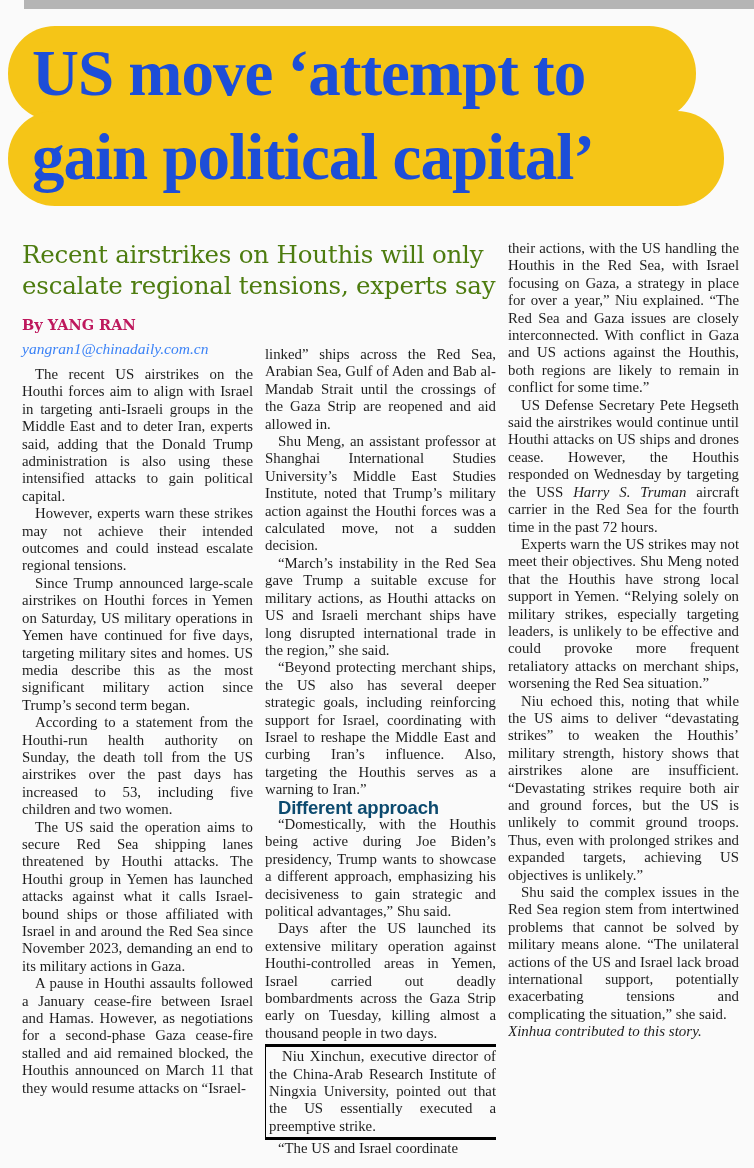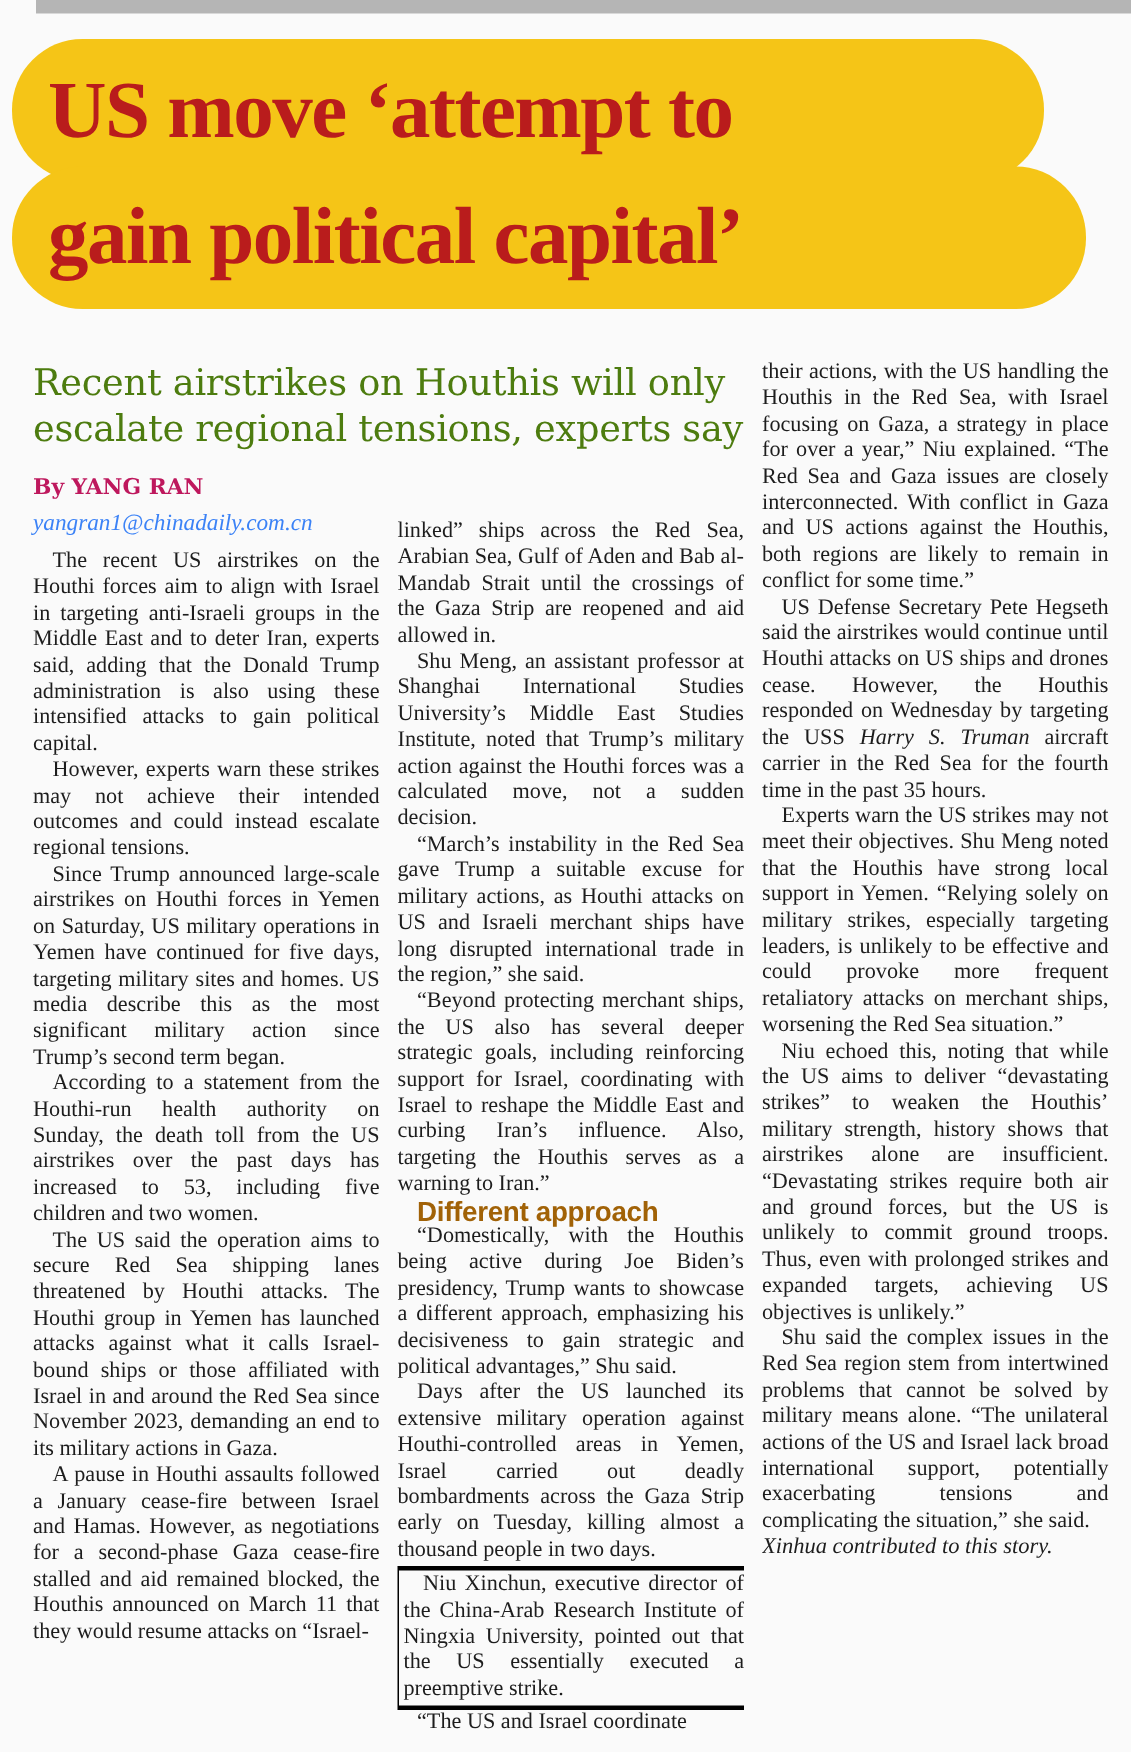--- a/index.html
+++ b/index.html
@@ -8,22 +8,22 @@
     background:#fafafa;
     font-family:"Liberation Serif", serif;
   }
   .top-bar{
     position:absolute;left:24px;top:0;width:730px;height:9px;
     background:#b5b5b5;
   }
   
   .hl-row{
     position:absolute;left:8px;background:#f5c517;border-radius:47px;
-    color:#b91c1c;font-family:"Liberation Serif", serif;font-weight:bold;
-    font-size:54px;letter-spacing:-1px;white-space:nowrap;
+    color:#1d4ed8;font-family:"Liberation Serif", serif;font-weight:bold;
+    font-size:65px;letter-spacing:-1px;white-space:nowrap;
     padding-left:24px;box-sizing:border-box;
   }
   .hl-row1{top:26px;width:688px;height:95px;line-height:95px;}
   .hl-row2{top:111px;width:716px;height:95px;line-height:92px;}
   .subheadline{
     position:absolute;left:22px;top:240px;width:512px;
     font-family:"DejaVu Serif", serif;font-size:24.5px;line-height:1.26;
     color:#4d7c0f;letter-spacing:-0.2px;
   }
   .byline-author{
@@ -39,21 +39,21 @@
     font-size:14.8px;line-height:17.4px;color:#1d1d1d;
     text-align:justify;
   }
   .col-1{left:22px;top:366px;height:802px;}
   .col-2{left:265px;top:310px;height:858px;margin-top:36px;}
   .col-3{left:508px;top:240px;height:928px;}
   .col p{margin:0;text-indent:13px;}
   .col p.no-indent{text-indent:0;}
   .section-heading{
     font-family:"Liberation Sans", sans-serif;font-weight:bold;
-    font-size:18.5px;color:#a16207;margin:15px 0 5px 0;text-indent:0;
+    font-size:18.5px;color:#0c4a6e;margin:15px 0 5px 0;text-indent:0;
     letter-spacing:-0.2px;text-align:left;
   }
   .boxed{
     border:3px solid #000;padding:1px 3px 2px 3px;margin:2px -6px 0 -2px;
   }
   .credit{
     margin-top:19px;font-style:italic;font-size:15px;text-indent:0 !important;
     text-align:left;
   }
   .italic-run{font-style:italic;}
@@ -93,18 +93,18 @@
   <p>“Domestically, with the Houthis being active during Joe Biden’s presidency, Trump wants to showcase a different approach, emphasizing his decisiveness to gain strategic and political advantages,” Shu said.</p>
   <p>Days after the US launched its extensive military operation against Houthi-controlled areas in Yemen, Israel carried out deadly bombardments across the Gaza Strip early on Tuesday, killing almost a thousand people in two days.</p>
   <div class="boxed">
     <p>Niu Xinchun, executive director of the China-Arab Research Institute of Ningxia University, pointed out that the US essentially executed a preemptive strike.</p>
   </div>
   <p>“The US and Israel coordinate</p>
 </div>
 
 <div class="col col-3">
   <p class="no-indent">their actions, with the US handling the Houthis in the Red Sea, with Israel focusing on Gaza, a strategy in place for over a year,” Niu explained. “The Red Sea and Gaza issues are closely interconnected. With conflict in Gaza and US actions against the Houthis, both regions are likely to remain in conflict for some time.”</p>
-  <p><span>US Defense Secretary Pete Hegseth said the airstrikes would continue until Houthi attacks on US ships and drones cease. However, the Houthis responded on Wednesday by targeting the USS </span><span class="italic-run">Harry S. Truman</span><span> aircraft carrier in the Red Sea for the fourth time in the past 35 hours.</span></p>
+  <p><span>US Defense Secretary Pete Hegseth said the airstrikes would continue until Houthi attacks on US ships and drones cease. However, the Houthis responded on Wednesday by targeting the USS </span><span class="italic-run">Harry S. Truman</span><span> aircraft carrier in the Red Sea for the fourth time in the past 72 hours.</span></p>
   <p>Experts warn the US strikes may not meet their objectives. Shu Meng noted that the Houthis have strong local support in Yemen. “Relying solely on military strikes, especially targeting leaders, is unlikely to be effective and could provoke more frequent retaliatory attacks on merchant ships, worsening the Red Sea situation.”</p>
   <p>Niu echoed this, noting that while the US aims to deliver “devastating strikes” to weaken the Houthis’ military strength, history shows that airstrikes alone are insufficient. “Devastating strikes require both air and ground forces, but the US is unlikely to commit ground troops. Thus, even with prolonged strikes and expanded targets, achieving US objectives is unlikely.”</p>
   <p>Shu said the complex issues in the Red Sea region stem from intertwined problems that cannot be solved by military means alone. “The unilateral actions of the US and Israel lack broad international support, potentially exacerbating tensions and complicating the situation,” she said.</p>
   <p class="credit">Xinhua contributed to this story.</p>
 </div>
 
 </body></html>

